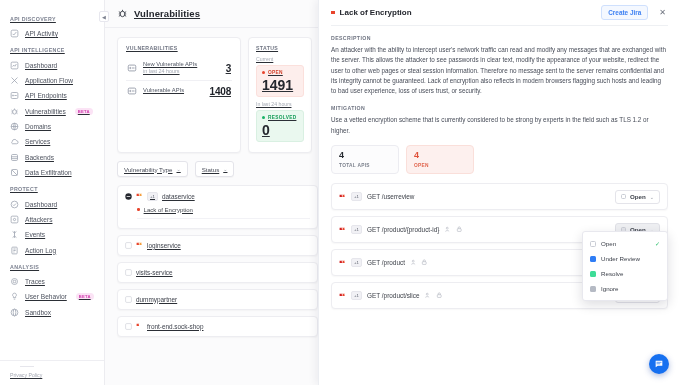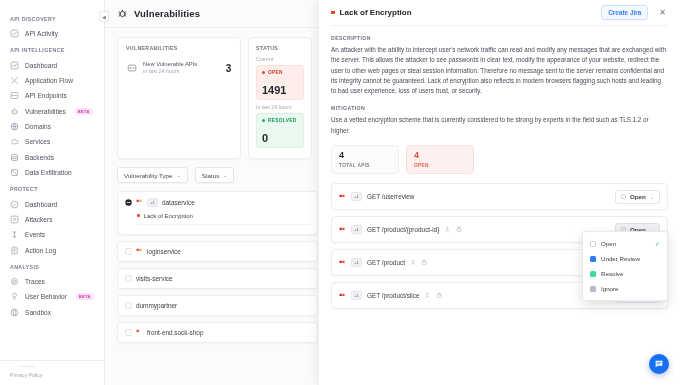--- a/index.html
+++ b/index.html
@@ -4,21 +4,21 @@
 <style>
   * { box-sizing: border-box; margin:0; padding:0; }
   html,body { width:680px; height:385px; overflow:hidden; }
   body {
     font-family: "Liberation Sans", sans-serif;
     background:#ffffff;
     font-size:7px;
     color:#2b2f36;
     -webkit-font-smoothing:antialiased;
   }
-  .app { position:relative; width:538px; height:385px; display:flex; background:#3b82f6; }
+  .app { position:relative; width:538px; height:385px; display:flex; background:#3b82f6;text-decoration:underline; }
 
   
   .sidebar {
     width:105px; height:385px; background:#ffffff;
     border-right:1px solid #ececf0;
     display:flex; flex-direction:column;
     padding-top:10px; position:relative; flex:0 0 105px;
   }
   .nav-group-title {
     font-size:5.3px; font-weight:bold; letter-spacing:0.35px;
@@ -95,21 +95,21 @@
     border-radius:3px; padding:3.5px 5px; margin-bottom:4px;
   }
   .pill.open-p { background:#fdeeec; border:1px solid #fbe0dc; }
   .pill.res-p  { background:#eaf8ef; border:1px solid #d9f0e2; }
   .pill-head { display:flex; align-items:center; gap:3px; }
   .dot { width:3px;height:3px;border-radius:50%; display:inline-block; }
   .dot.red{background:#e8442c;} .dot.green{background:#16b364;}
   .pill-label { font-size:4.8px; font-weight:bold; letter-spacing:.3px; text-transform:uppercase; }
   .pill.open-p .pill-label{color:#d0412b;}
   .pill.res-p .pill-label{color:#159c58;}
-  .pill-num { font-size:11px; font-weight:bold; color:#24272e; margin-top:9px; }
+  .pill-num { font-size:14px; font-weight:bold; color:#24272e; margin-top:2px; }
 
   .filters { display:flex; gap:7px; margin:8px 0 8px 0; }
   .filter-btn {
     display:flex; align-items:center; gap:4px;
     background:#fff; border:1px solid #e4e4ea; border-radius:3px;
     padding:3.5px 6px; font-size:6.2px; color:#454955; cursor:pointer;
     box-shadow:0 1px 1px rgba(20,20,40,.03);
   }
   .chev { font-size:5px; color:#8b909c; }
 
@@ -419,20 +419,33 @@
                 </svg>
               </span>
             <span class="stat-text">
               <span class="stat-l1" style="display:block">New Vulnerable APIs</span>
               <span class="stat-l2" style="display:block">in last 24 hours</span>
             </span>
             <span class="stat-val">3</span>
           </div>
 
 
+          <div class="stat-row">
+            <span class="stat-ico">
+                <svg viewBox="0 0 24 24" fill="none" stroke="currentColor" stroke-width="2">
+                  <rect x="3" y="5" width="18" height="14" rx="3"></rect>
+                  <circle cx="8" cy="12" r="1.5"></circle>
+                  <path d="M12 12h6"></path>
+                </svg>
+              </span>
+            <span class="stat-text">
+              <span class="stat-l1" style="display:block">Vulnerable APIs</span>
+            </span>
+            <span class="stat-val">1408</span>
+          </div>
         </div>
 
         <div class="card card-status">
           <div class="card-title">STATUS</div>
           <div class="status-sub">Current</div>
           <div class="pill open-p">
             <div class="pill-head">
               <span class="dot red"></span>
               <span class="pill-label">OPEN</span>
             </div>

